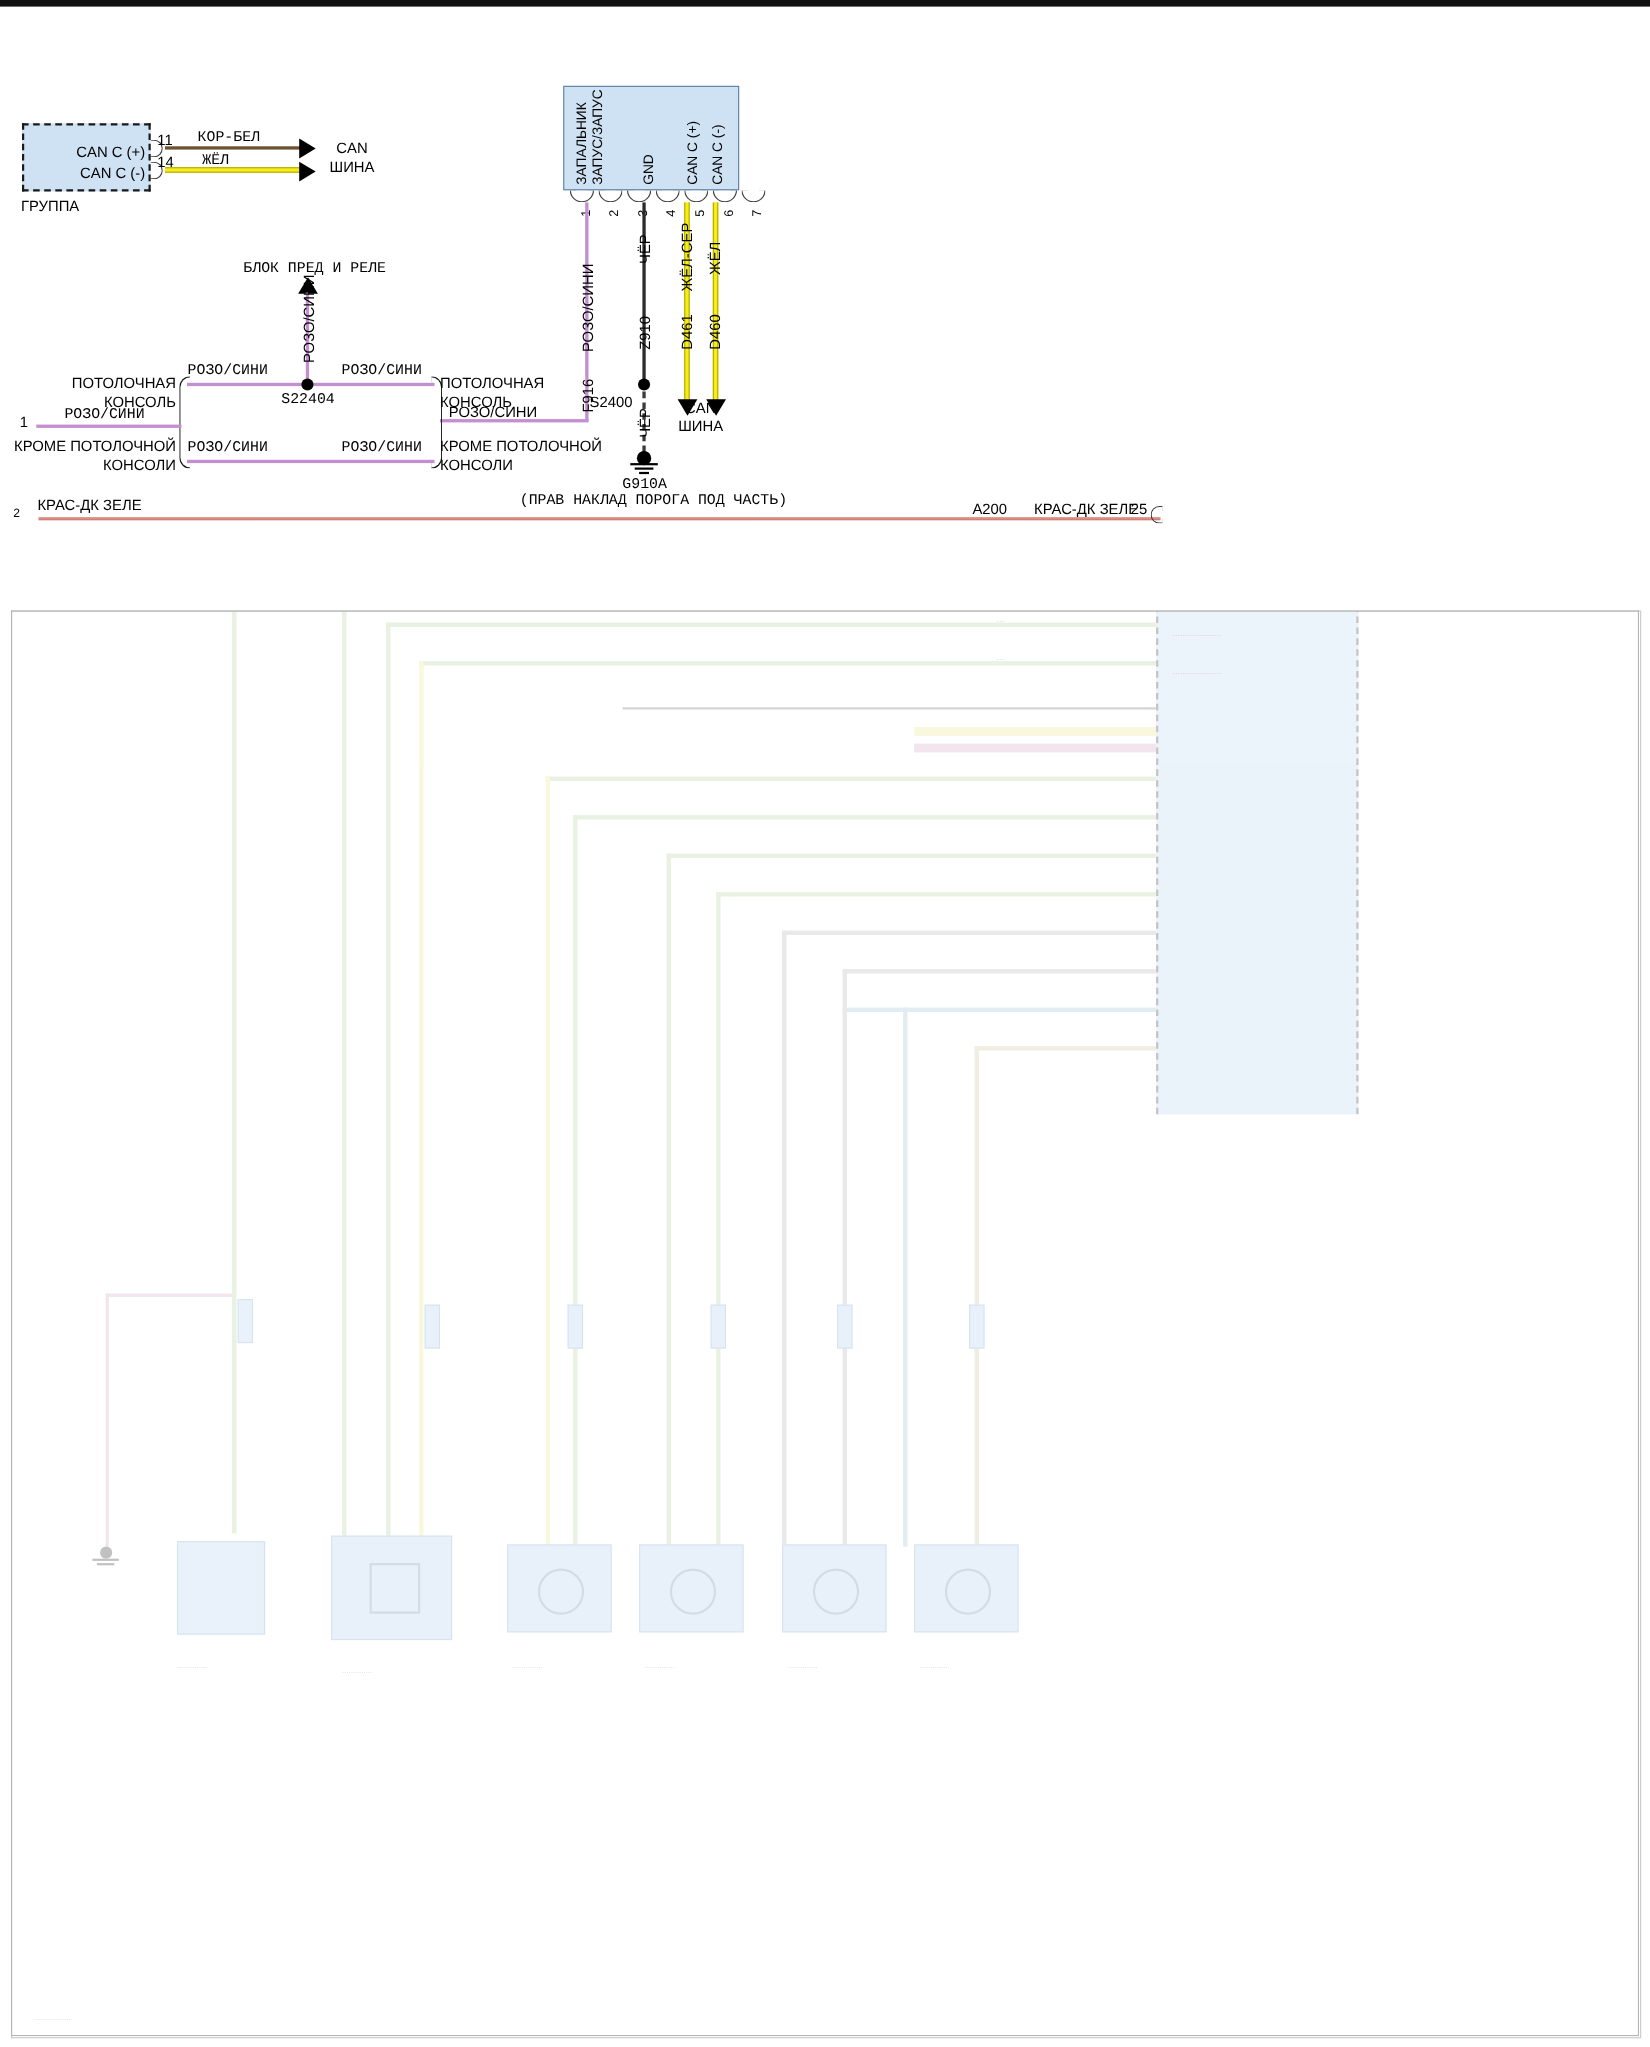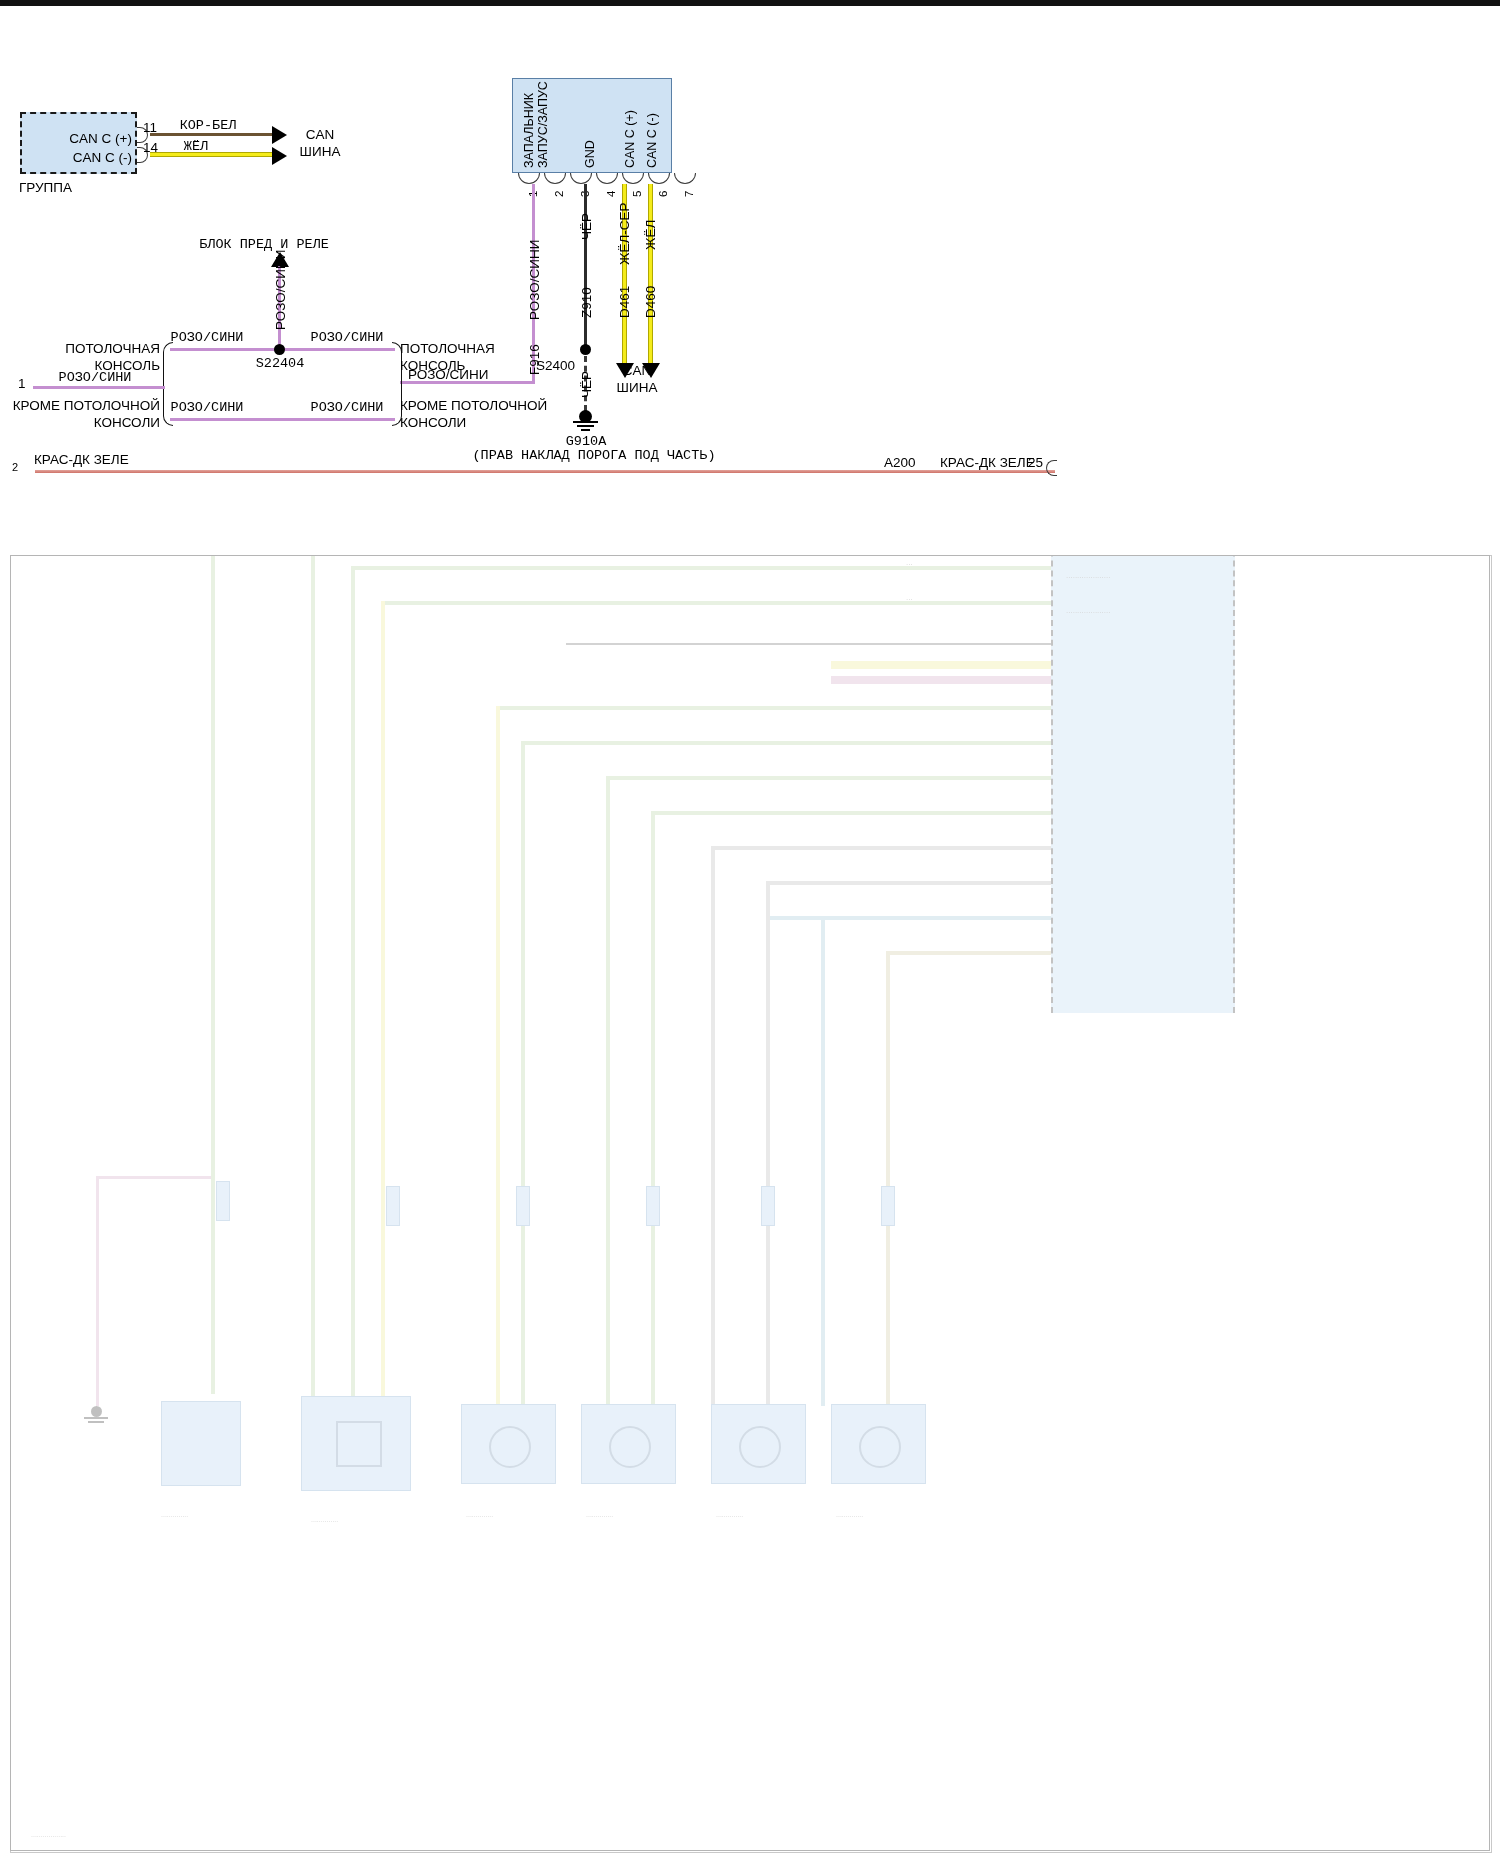--- a/index.html
+++ b/index.html
@@ -232,21 +232,21 @@
   <div class="vtxt" style="left:617px; top:318px;">D461</div>
 
   <div class="wire wv w-yellowv" style="left:648px; top:184px; width:5px; height:182px;"></div>
   <div class="arrow-d" style="left:642px; top:363px;"></div>
   <div class="vtxt" style="left:643px; top:250px;">ЖЁЛ</div>
   <div class="vtxt" style="left:643px; top:318px;">D460</div>
 
   <div class="txt ml" style="left:637px; top:363px;">CAN
 ШИНА</div>
 
-  <div class="txt c" style="left:264px; top:237px;text-align:center;">БЛОК ПРЕД И РЕЛЕ</div>
+  <div class="txt c" style="left:286px; top:237px;text-align:center;">БЛОК ПРЕД И РЕЛЕ</div>
   <div class="arrow-u" style="left:271px; top:252px;"></div>
   <div class="wire wv w-violet" style="left:278px; top:266px; height:84px;"></div>
   <div class="vtxt" style="left:273px; top:330px;">РОЗО/СИНИ</div>
 
   <div class="wire wh w-violet" style="left:170px; top:348px; width:225px;"></div>
   <div class="dot" style="left:274px; top:344px;"></div>
   <div class="txt c" style="left:280px; top:356px;">S22404</div>
 
   <div class="txt c" style="left:207px; top:330px;">РОЗО/СИНИ</div>
   <div class="txt c" style="left:347px; top:330px;">РОЗО/СИНИ</div>

